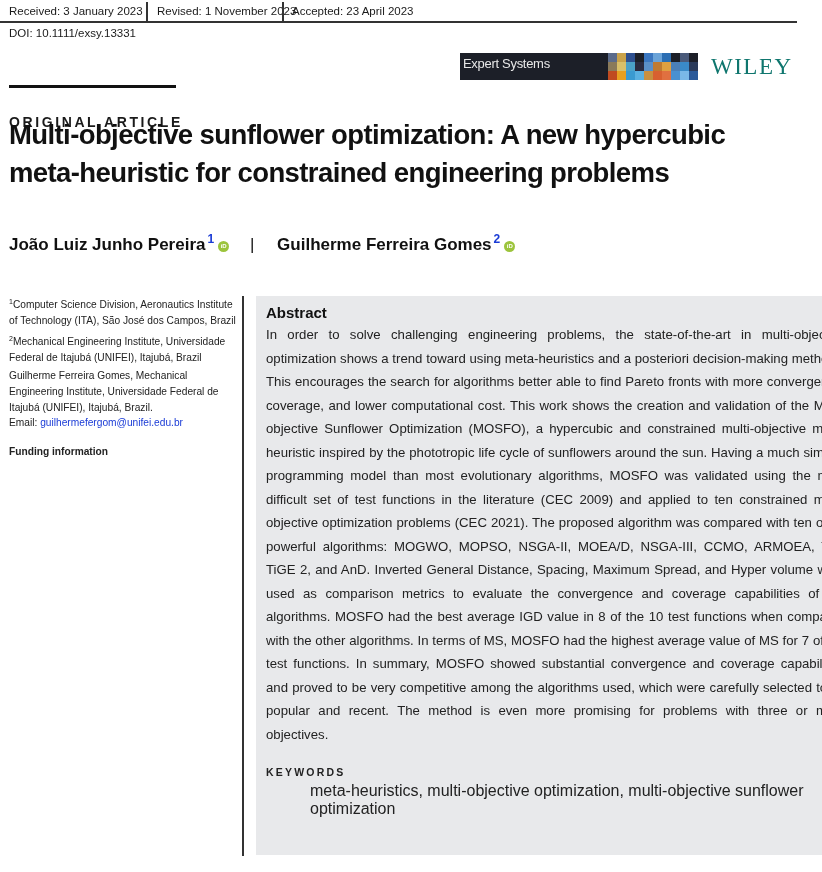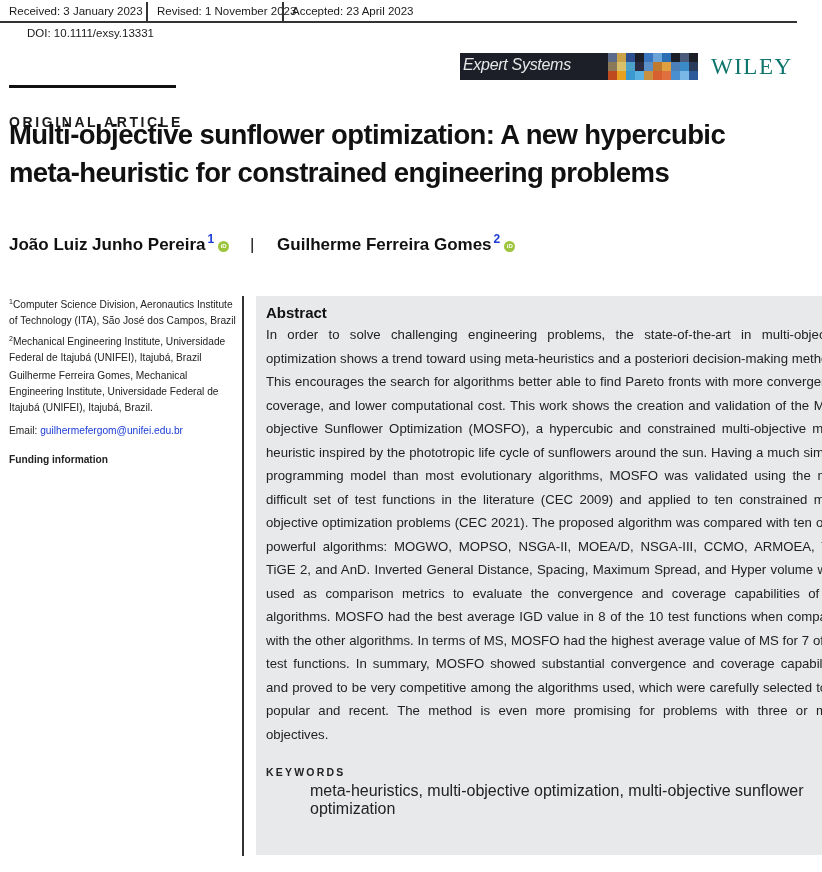--- a/index.html
+++ b/index.html
@@ -2,27 +2,27 @@
 <html><head>
 <meta charset="utf-8">
 <style>
   * { box-sizing: border-box; margin: 0; padding: 0; }
   html, body { width: 822px; height: 872px; background: #ffffff; overflow: hidden; }
   body { position: relative; font-family: "Liberation Sans", sans-serif; color: #1a1a1a; }
 
   .dates { position: absolute; left: 0; top: 0; width: 797px; height: 23px; border-bottom: 2px solid #333; font-size: 11.5px; }
   .dates span { position: absolute; top: 5px; }
   .dates .sep { position: absolute; top: 2px; width: 1.5px; height: 20px; background: #333; }
-  .doi { position: absolute; left: 9px; top: 27px; font-size: 11.5px; margin-left: 18px; }
+  .doi { position: absolute; left: 9px; top: 27px; font-size: 11.5px; }
 
   .orig { position: absolute; left: 9px; top: 66px; font-size: 14px; font-weight: bold; letter-spacing: 2.6px; margin-top: 48px; }
   .orig-rule { position: absolute; left: 9px; top: 85px; width: 167px; height: 3px; background: #111; }
 
   .logo-bar { position: absolute; left: 460px; top: 53px; width: 238px; height: 27px; background: #1c1f28; overflow: hidden; }
-  .logo-text { position: absolute; left: 3px; top: 3px; color: #e8e8e8; font-size: 16px; letter-spacing: -0.3px; font-style: italic; }
+  .logo-text { position: absolute; left: 3px; top: 3px; color: #e8e8e8; font-size: 13px; letter-spacing: -0.3px; }
   .mosaic { position: absolute; left: 148px; top: 0; width: 90px; height: 27px; display: grid; grid-template-columns: repeat(10, 9px); grid-template-rows: repeat(3, 9px); }
   .mosaic i { display: block; }
   .wiley { position: absolute; left: 711px; top: 54px; font-family: "Liberation Serif", serif; font-size: 23px; letter-spacing: 1.5px; color: #0f766e; }
 
   .title { position: absolute; left: 9px; top: 116px; width: 780px; font-size: 27.5px; font-weight: bold; line-height: 38px; letter-spacing: -0.6px; color: #111; }
 
   .authors { position: absolute; left: 9px; top: 232px; font-size: 17px; font-weight: bold; white-space: nowrap; color: #111; }
   .authors sup { color: #1a3bd6; font-size: 12px; vertical-align: 7px; margin-left: 2px; }
   .orcid { display: inline-block; width: 11px; height: 11px; border-radius: 50%; background: #9cc43c; color: #fff; font-size: 6px; text-align: center; line-height: 11px; vertical-align: 2px; margin-left: 4px; font-weight: bold; }
   .auth-sep { display: inline-block; margin: 0 18px 0 16px; font-weight: normal; }
@@ -97,21 +97,21 @@
 
 <div class="authors">
   <span>João Luiz Junho Pereira</span><sup>1</sup><span class="orcid">iD</span>
   <span class="auth-sep">|</span>
   <span>Guilherme Ferreira Gomes</span><sup>2</sup><span class="orcid">iD</span>
 </div>
 
 <div class="left">
   <p><sup>1</sup><span>Computer Science Division, Aeronautics Institute of Technology (ITA), São José dos Campos, Brazil</span></p>
   <p><sup>2</sup><span>Mechanical Engineering Institute, Universidade Federal de Itajubá (UNIFEI), Itajubá, Brazil</span></p>
-  <p style="margin-bottom:8px">Guilherme Ferreira Gomes, Mechanical Engineering Institute, Universidade Federal de Itajubá (UNIFEI), Itajubá, Brazil.</p>
+  <p style="margin-bottom:0">Guilherme Ferreira Gomes, Mechanical Engineering Institute, Universidade Federal de Itajubá (UNIFEI), Itajubá, Brazil.</p>
   <p><span>Email: </span><a>guilhermefergom@unifei.edu.br</a></p>
   <p class="head" style="margin-top:13px;margin-bottom:0">Funding information</p>
 </div>
 
 <div class="vrule"></div>
 
 <div class="abstract">
   <div class="abs-head">Abstract</div>
   <div class="abs-body">In order to solve challenging engineering problems, the state-of-the-art in multi-objective optimization shows a trend toward using meta-heuristics and a posteriori decision-making methods. This encourages the search for algorithms better able to find Pareto fronts with more convergence, coverage, and lower computational cost. This work shows the creation and validation of the Multi-objective Sunflower Opti­mization (MOSFO), a hypercubic and constrained multi-objective meta-heuristic inspired by the phototropic life cycle of sunflowers around the sun. Having a much simpler programming model than most evolutionary algorithms, MOSFO was vali­dated using the most difficult set of test functions in the literature (CEC 2009) and applied to ten constrained multi-objective optimization problems (CEC 2021). The proposed algorithm was compared with ten other powerful algorithms: MOGWO, MOPSO, NSGA-II, MOEA/D, NSGA-III, CCMO, ARMOEA, ToP, TiGE 2, and AnD. Inverted General Distance, Spacing, Maximum Spread, and Hyper volume were used as comparison metrics to evaluate the convergence and coverage capabilities of the algorithms. MOSFO had the best average IGD value in 8 of the 10 test functions when compared with the other algorithms. In terms of MS, MOSFO had the highest average value of MS for 7 of the test functions. In summary, MOSFO showed sub­stantial convergence and coverage capabilities and proved to be very competitive among the algorithms used, which were carefully selected to be popular and recent. The method is even more promising for problems with three or more objectives.</div>
   <div class="kw-head">KEYWORDS</div>

